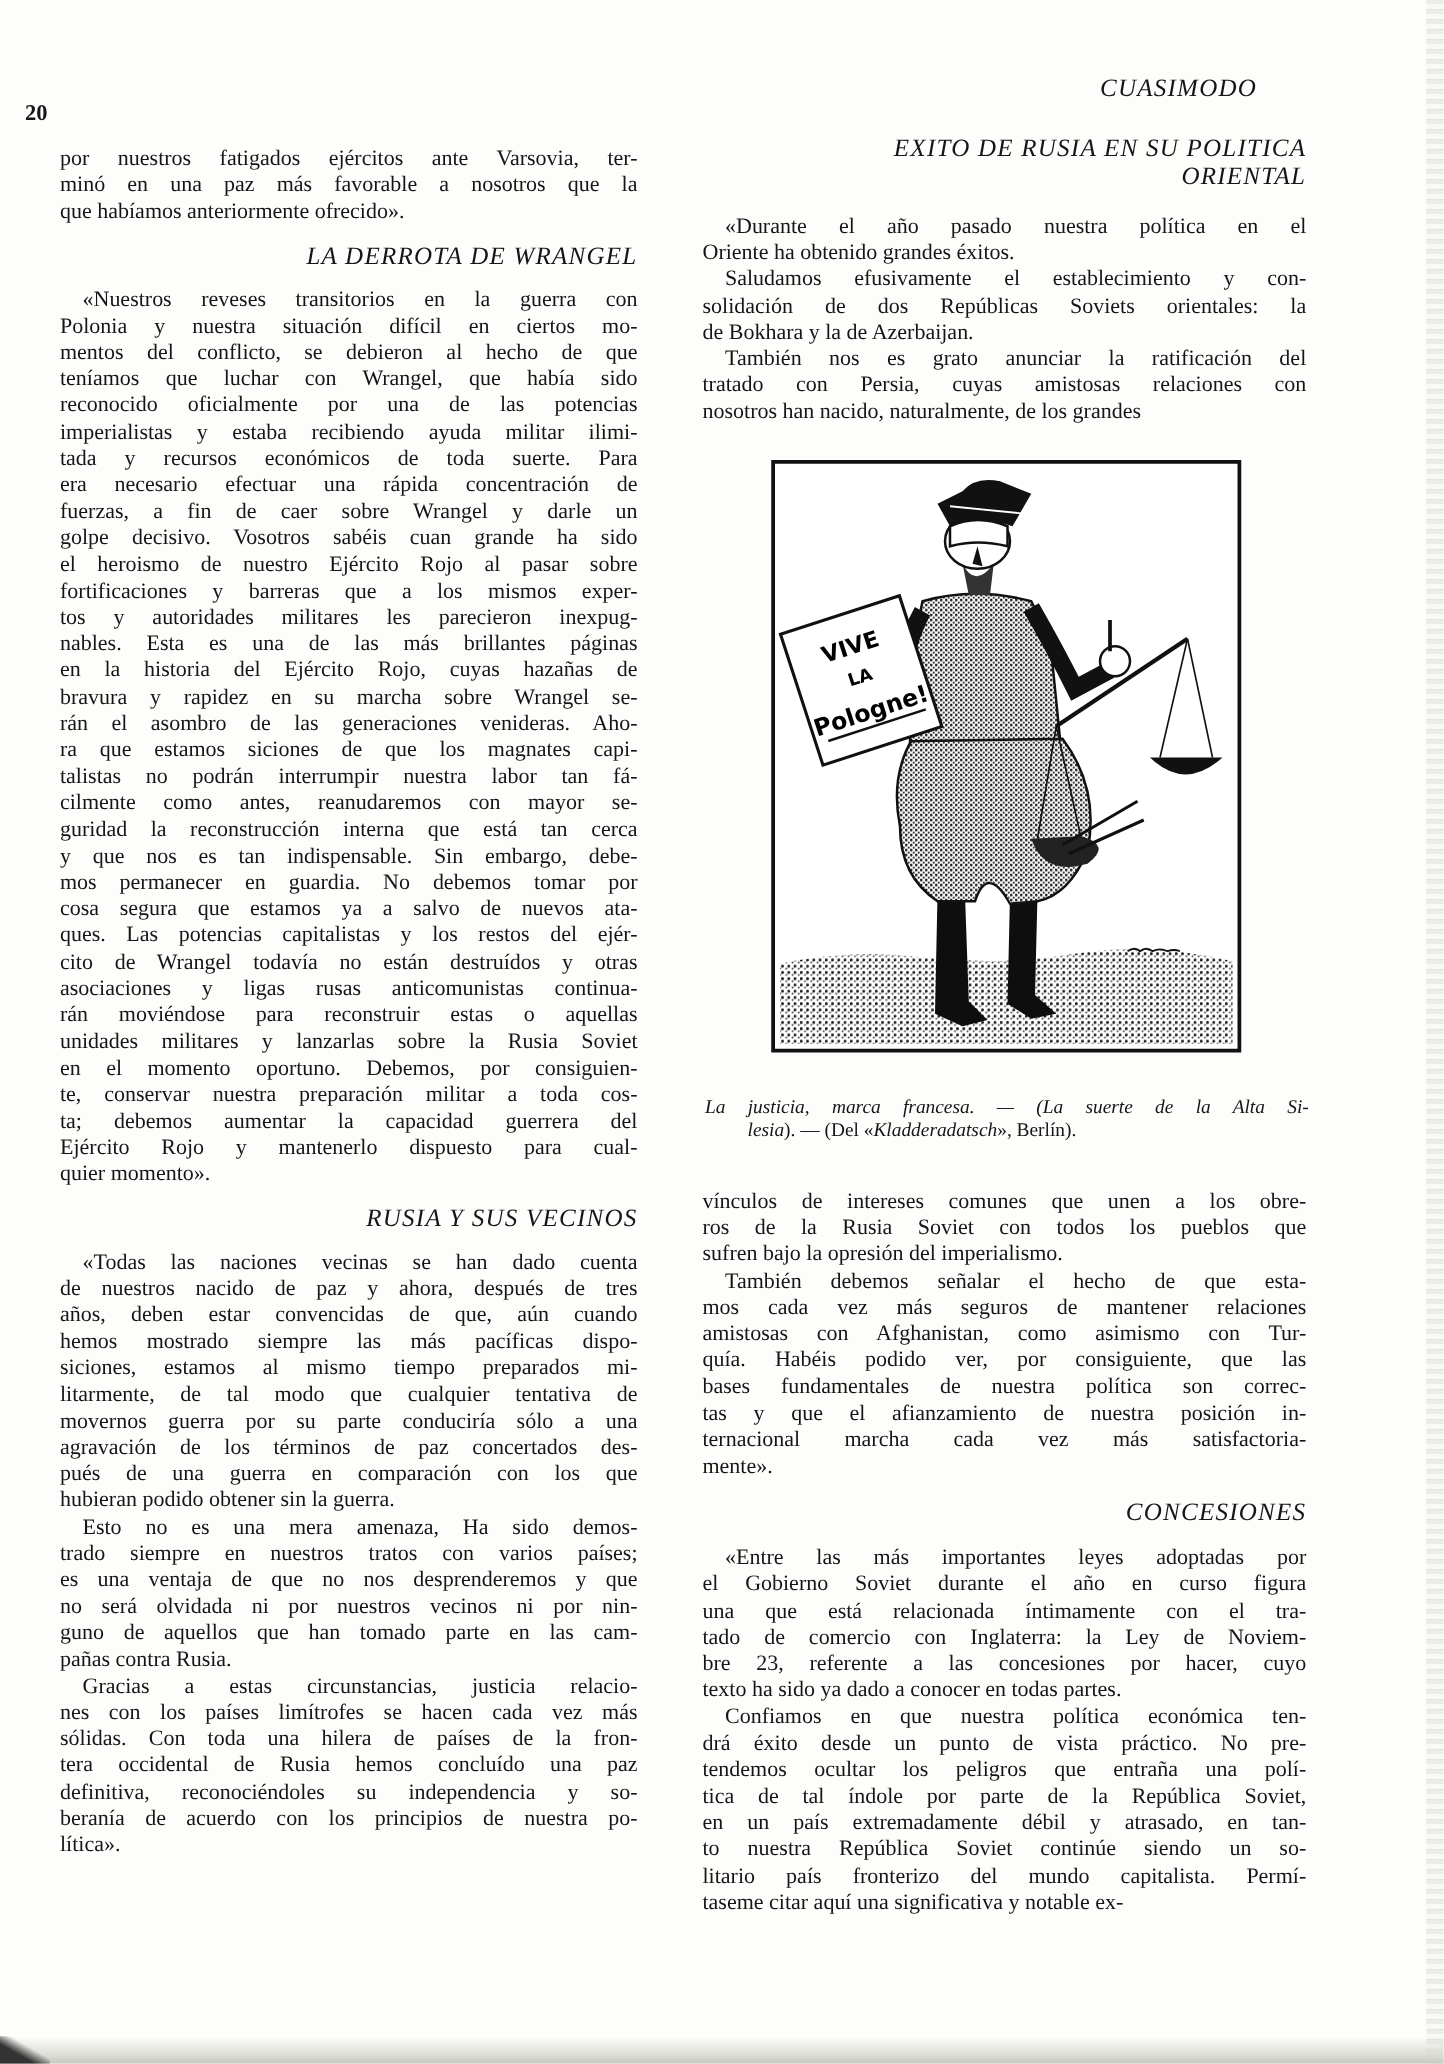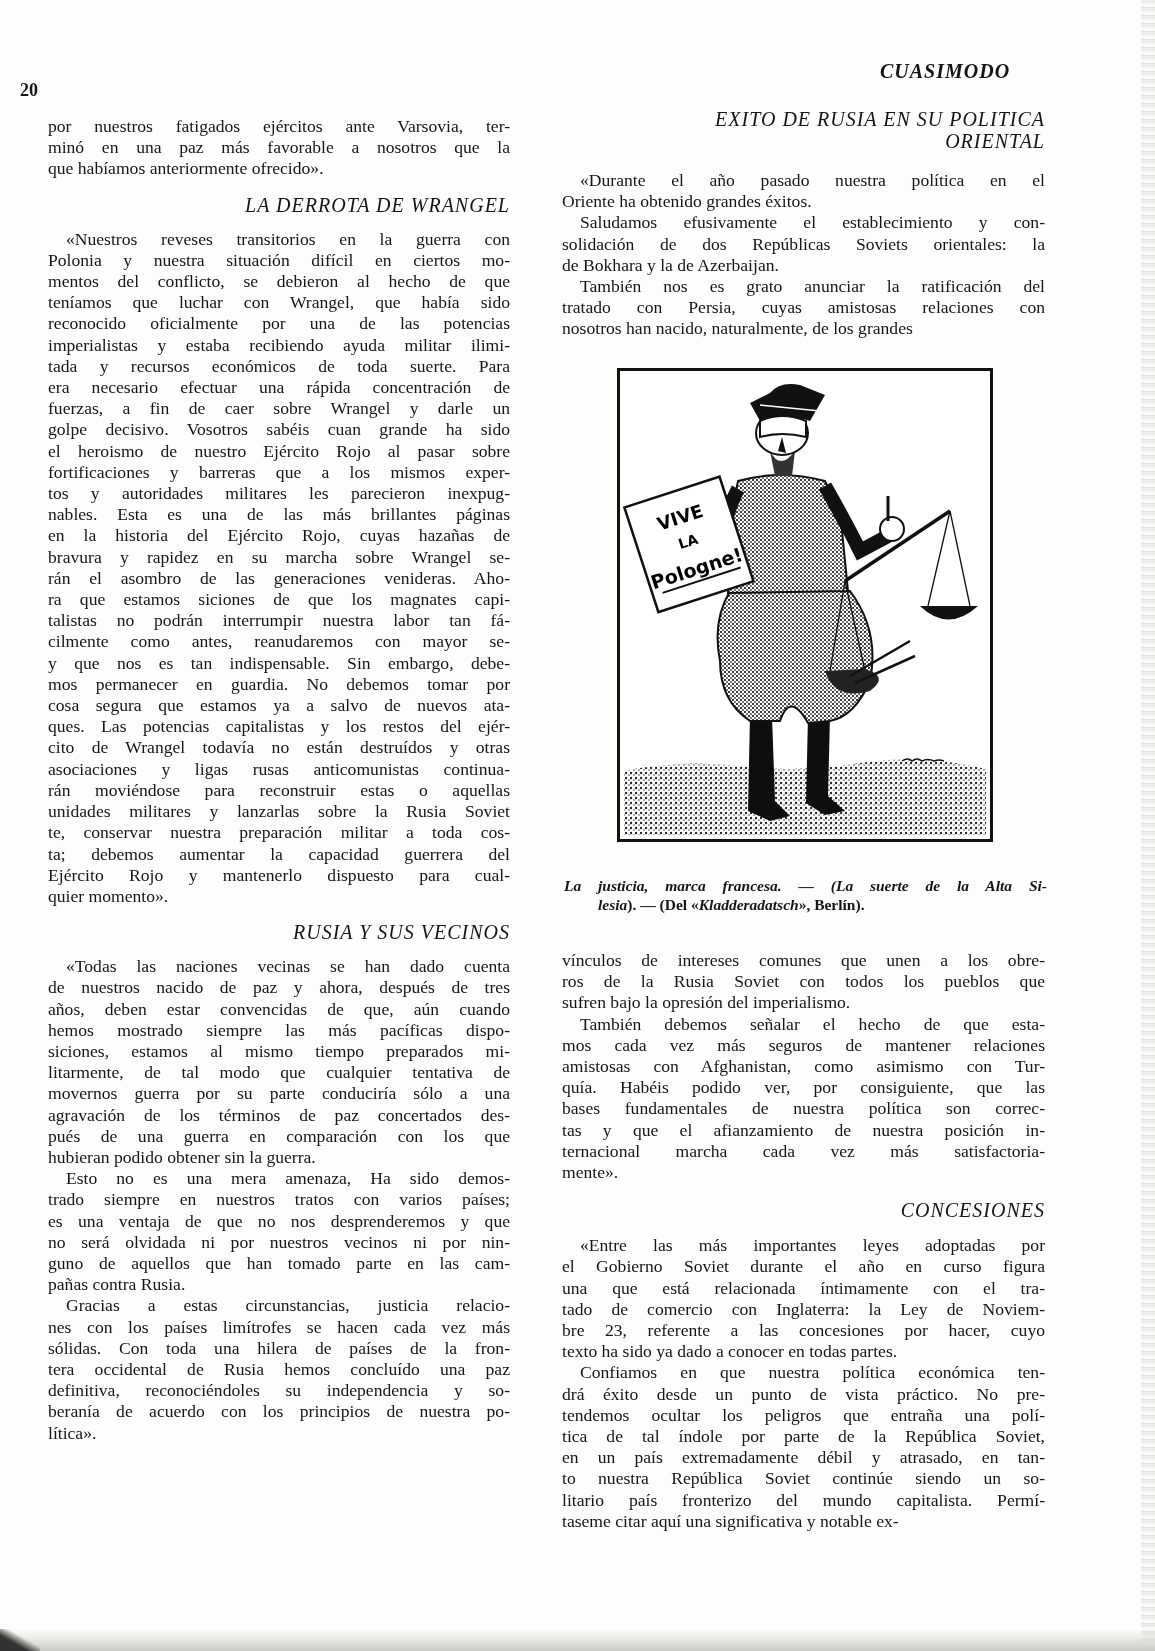--- a/index.html
+++ b/index.html
@@ -17,21 +17,21 @@
     background:linear-gradient(180deg,rgba(255,255,255,0),#dcdcd6 70%,#c8c8c2);
   }
   .corner-bl {
     position:absolute; left:0; bottom:0; width:40px; height:22px;
     background:linear-gradient(30deg,#333 0 35%,rgba(0,0,0,0) 60%);
   }
   .page-number {
     position:absolute; left:20px; top:62px; font-size:18px; font-weight:bold;margin-top:18px;
   }
   .running-head {
-    position:absolute; left:880px; top:60px; font-size:20px; font-weight:bold; font-style:italic; letter-spacing:1px;
+    position:absolute; left:880px; top:60px; font-size:20px; font-weight:normal; font-style:italic; letter-spacing:1px;
   }
   .col {
     position:absolute; font-size:17.6px; line-height:21.2px; text-align:justify;
   }
   .col-left { left:48px; top:116px; width:462px; }
   .col-right { left:562px; top:108px; width:483px; }
   .line { display:block; white-space:nowrap; text-align-last:justify; text-align:justify; }
   .line.last { text-align-last:left; }
   .indent { padding-left:18px; }
   .heading {
@@ -39,21 +39,21 @@
     margin:14px 0 13px 0; line-height:22px;
   }
   .heading.first { margin-top:0; }
   .figure {
     position:absolute; left:617px; top:368px; width:376px; height:474px;
     border:3px solid #111; background:#fff; box-sizing:border-box;
   }
   .caption {
     position:absolute; left:564px; top:876px; width:483px; font-size:15.5px; line-height:19px;
   }
-  .caption .line { text-align-last:justify;font-weight:bold; }
+  .caption .line { text-align-last:justify; }
   .caption .line2 { padding-left:34px; text-align-last:left; }
   .caption i { font-style:italic; }
   .sign-text { font-family:"DejaVu Sans",sans-serif; font-weight:bold; }
 </style>
 </head>
 <body>
 
 <div class="edge-right"></div>
 <div class="edge-bottom"></div>
 <div class="corner-bl"></div>
@@ -83,28 +83,30 @@
       <span class="line">el heroismo de nuestro Ejército Rojo al pasar sobre</span>
       <span class="line">fortificaciones y barreras que a los mismos exper-</span>
       <span class="line">tos y autoridades militares les parecieron inexpug-</span>
       <span class="line">nables. Esta es una de las más brillantes páginas</span>
       <span class="line">en la historia del Ejército Rojo, cuyas hazañas de</span>
       <span class="line">bravura y rapidez en su marcha sobre Wrangel se-</span>
       <span class="line">rán el asombro de las generaciones venideras. Aho-</span>
       <span class="line">ra que estamos siciones de que los magnates capi-</span>
       <span class="line">talistas no podrán interrumpir nuestra labor tan fá-</span>
       <span class="line">cilmente como antes, reanudaremos con mayor se-</span>
+      <span class="line">guridad la reconstrucción interna que está tan cerca</span>
       <span class="line">y que nos es tan indispensable. Sin embargo, debe-</span>
       <span class="line">mos permanecer en guardia. No debemos tomar por</span>
       <span class="line">cosa segura que estamos ya a salvo de nuevos ata-</span>
       <span class="line">ques. Las potencias capitalistas y los restos del ejér-</span>
       <span class="line">cito de Wrangel todavía no están destruídos y otras</span>
       <span class="line">asociaciones y ligas rusas anticomunistas continua-</span>
       <span class="line">rán moviéndose para reconstruir estas o aquellas</span>
       <span class="line">unidades militares y lanzarlas sobre la Rusia Soviet</span>
+      <span class="line">en el momento oportuno. Debemos, por consiguien-</span>
       <span class="line">te, conservar nuestra preparación militar a toda cos-</span>
       <span class="line">ta; debemos aumentar la capacidad guerrera del</span>
       <span class="line">Ejército Rojo y mantenerlo dispuesto para cual-</span>
       <span class="line last">quier momento».</span>
     </div>
 
   <span class="heading">RUSIA Y SUS VECINOS</span>
   <div id="vecinos-lines">
       <span class="line indent">«Todas las naciones vecinas se han dado cuenta</span>
       <span class="line">de nuestros nacido de paz y ahora, después de tres</span>

